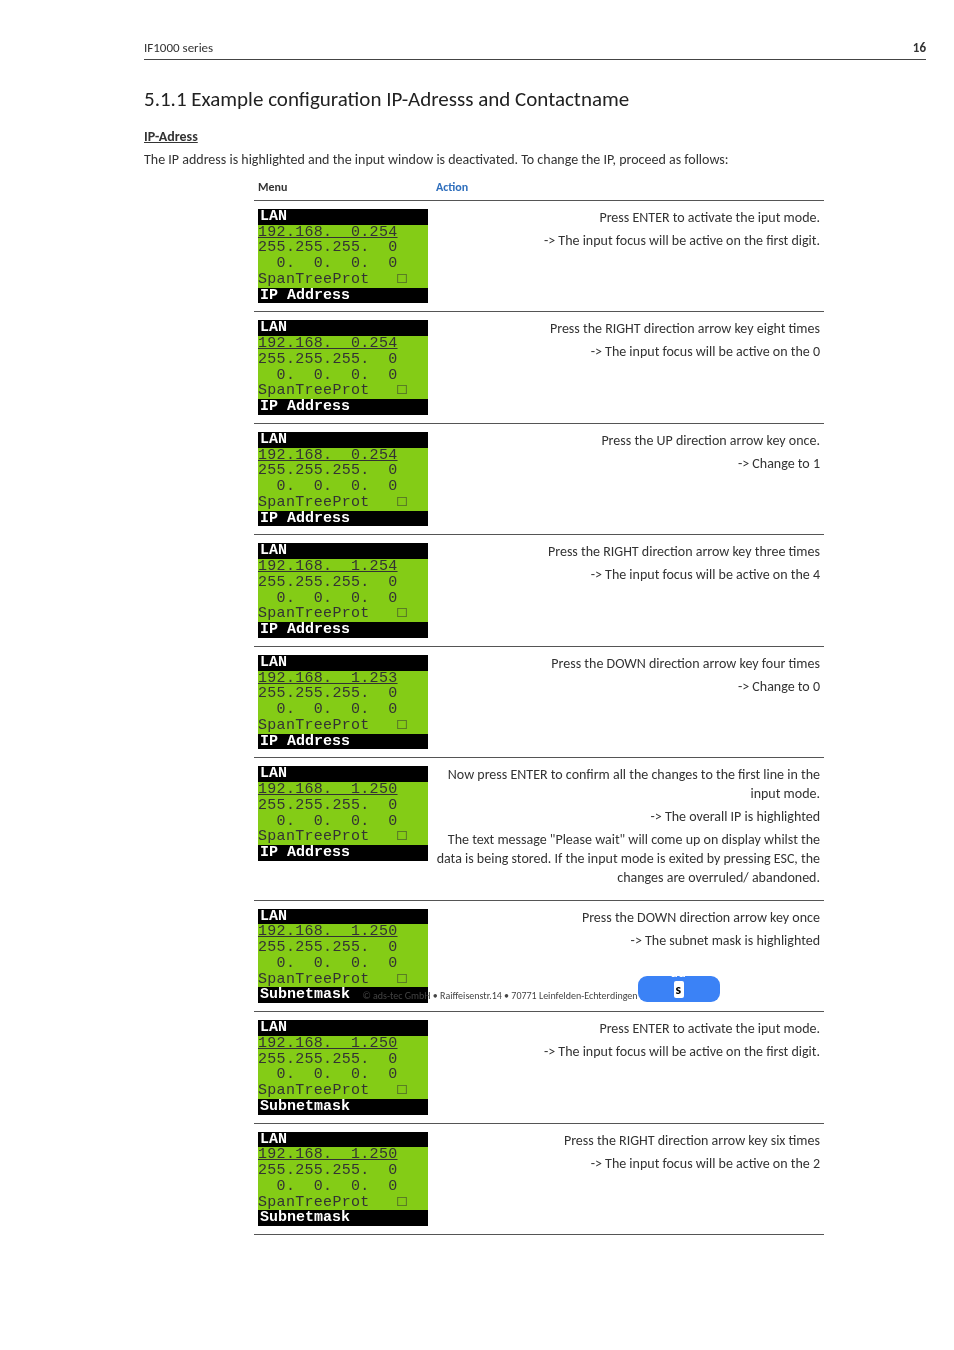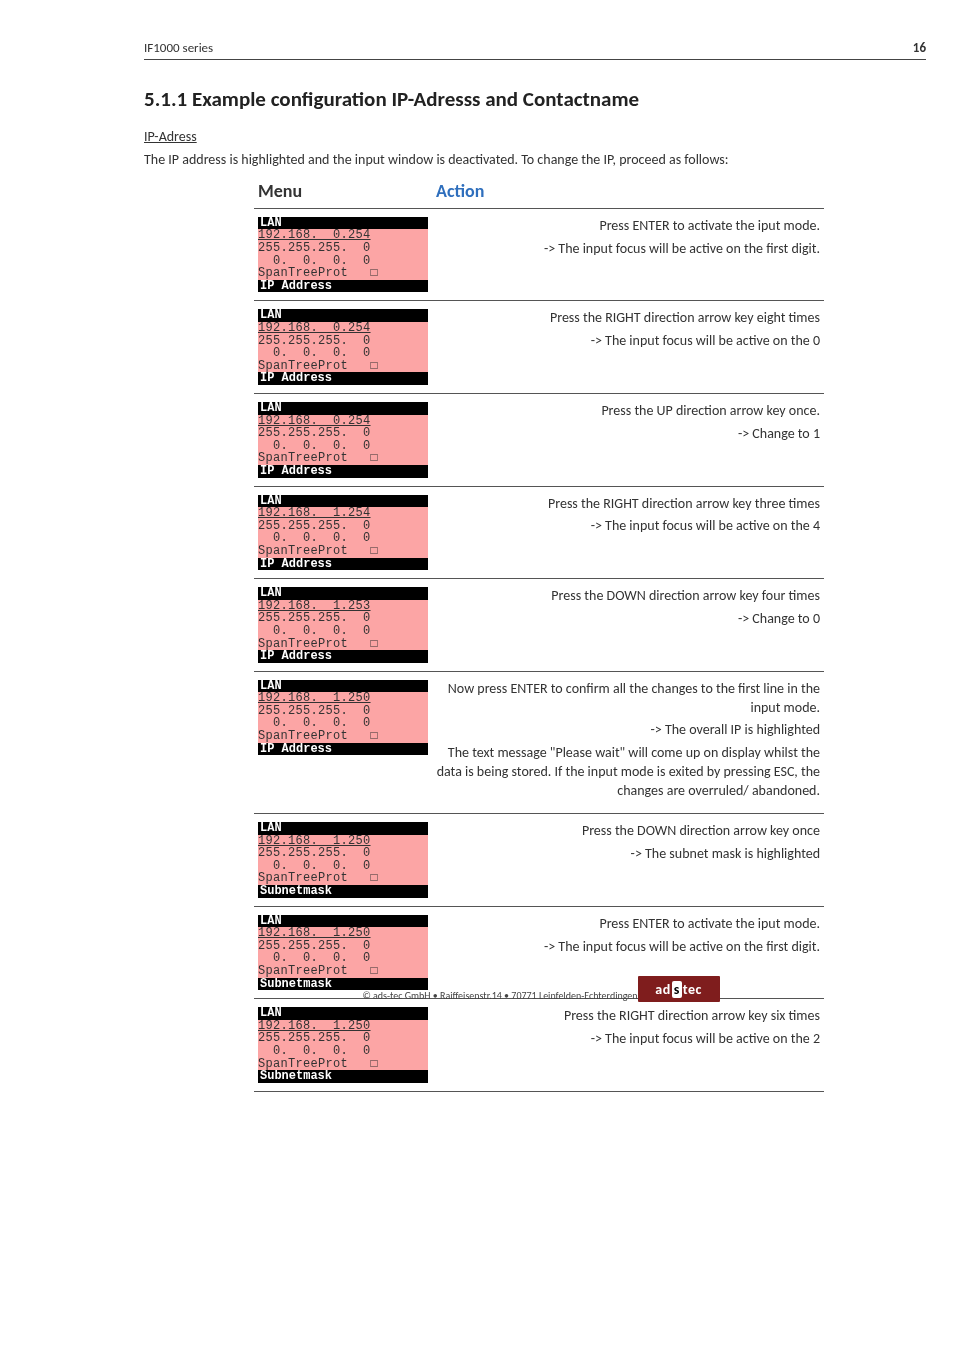--- a/index.html
+++ b/index.html
@@ -1,37 +1,37 @@
 <!DOCTYPE html>
 <html><head>
 <meta charset="utf-8">
 <style>
   * { box-sizing: border-box; margin: 0; padding: 0; }
   html, body { width: 954px; height: 1350px; background: #fff; font-family: "Segoe UI", "Calibri", Arial, sans-serif; color: #333; }
   .page { position: relative; width: 954px; height: 1032px; padding: 40px 72px 40px 100px; margin-left: 44px; }
   .header-row { display: flex; justify-content: space-between; align-items: baseline; font-size: 13px; color: #333; margin-bottom: 4px; }
   .header-row .pgnum { font-weight: 700; }
   .hr-thin { border: none; border-top: 1px solid #444; margin-bottom: 26px; }
-  .section-title { font-size: 21px; font-weight: 700; color: #222; margin-bottom: 16px; }
-  .subhead { font-size: 14px; font-weight: 400; text-decoration: underline; margin-bottom: 6px; }
+  .section-title { font-size: 21px; font-weight: 400; color: #222; margin-bottom: 16px; }
+  .subhead { font-size: 14px; font-weight: 700; text-decoration: underline; margin-bottom: 6px; }
   .body-text { font-size: 14px; line-height: 1.35; margin-bottom: 4px; }
   .table-wrap { margin: 4px 0 0 110px; width: 570px; }
   .tbl { width: 100%; border-collapse: collapse; }
-  .tbl th { text-align: left; font-size: 18px; font-weight: 700; padding: 6px 4px; border-bottom: 1px solid #555; }
+  .tbl th { text-align: left; font-size: 12px; font-weight: 700; padding: 6px 4px; border-bottom: 1px solid #555; }
   .tbl th.action { color: #2F6FBD; font-weight: 700; }
   .tbl td { vertical-align: top; padding: 8px 4px; border-bottom: 1px solid #555; font-size: 14px; line-height: 1.35; }
   .tbl td.menu-cell { width: 178px; }
-  .lcd { width: 170px; background: #fca5a5; font-family: "Courier New", monospace; font-size: 12px; line-height: 1.05; }
+  .lcd { width: 170px; background: #84cc16; font-family: "Courier New", monospace; font-size: 15px; line-height: 1.05; }
   .lcd .bar { background: #000; color: #fff; display: inline-block; padding: 0 2px; font-weight: 700; }
   .lcd .u { text-decoration: underline; }
   .lcd .mono { white-space: pre; letter-spacing: 0.3px; }
   .lcd .row { display: block; }
   .footer { position: absolute; bottom: 30px; left: 100px; right: 60px; display: flex; justify-content: center; align-items: flex-end; }
   .footer .copy { font-size: 10px; color: #444; }
-  .logo { width: 82px; height: 26px; background: #7f1d1d; border-radius: 1px; color: #fff; display: flex; align-items: center; justify-content: center; font-weight: 700; letter-spacing: 0.5px; font-size: 14px; }
+  .logo { width: 82px; height: 26px; background: #3b82f6; border-radius: 9px; color: #fff; display: flex; align-items: center; justify-content: center; font-weight: 700; letter-spacing: 0.5px; font-size: 14px; flex-direction: column; }
   .logo .s { background: #fff; color: #000; border-radius: 2px; padding: 0 2px; margin: 0 1px; }
   .act-block p { margin-bottom: 4px; text-align: right; }
 </style>
 </head>
 <body>
 <div class="page">
 
 <div class="header-row">
   <span>IF1000 series</span>
   <span class="pgnum">16</span>

